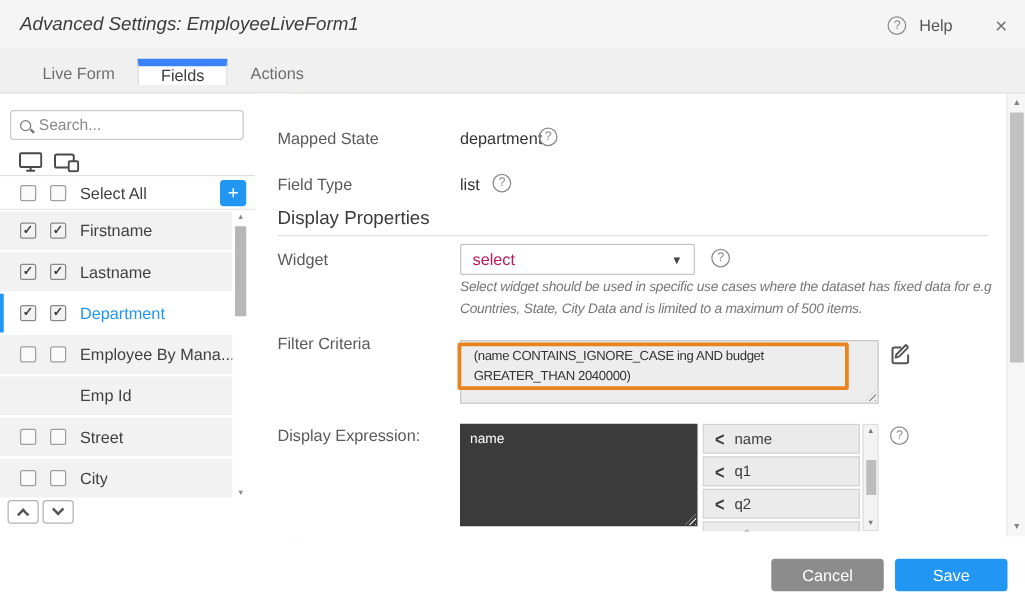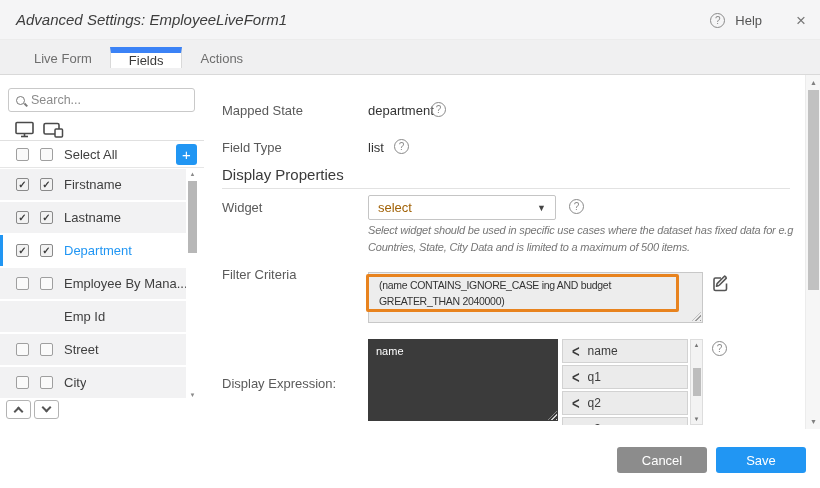--- a/index.html
+++ b/index.html
@@ -55,21 +55,21 @@
   .chev.dn { top:3px; transform:rotate(225deg); }
 
   
   .main { position:absolute; left:205px; top:0; width:600px; height:354px; background:#fff; }
   .lbl { position:absolute; left:17px; color:#5a5a5a; font-size:13px; }
   .val { position:absolute; left:163px; color:#333; font-size:13px; }
   .q-pos { position:absolute; }
   .section-h { position:absolute; left:17px; top:91px; font-size:15px; color:#3a3a3a; }
   .section-rule { position:absolute; left:17px; top:113px; width:568px; border-bottom:1px solid #e2e2e2; }
   .select-box { position:absolute; left:163px; top:120px; width:188px; height:25px; border:1px solid #c5c5c5; border-radius:2px; background:#fff; display:flex; align-items:center; padding:0 9px; cursor:pointer; }
-  .select-box .sval { flex:1; color:#a16207; font-size:13px; }
+  .select-box .sval { flex:1; color:#be185d; font-size:13px; }
   .select-box .dd { font-size:9px; color:#444; }
   .helper { position:absolute; left:163px; top:147px; width:450px; font-size:11px; font-style:italic; color:#767676; line-height:1.55; letter-spacing:-0.2px; }
   .fc-area { position:absolute; left:163px; top:197px; width:335px; height:51px; background:#ededed; border:1px solid #c8c8c8; padding:5px 10px; font-size:10.5px; letter-spacing:-0.3px; color:#333; line-height:1.5; cursor:text; }
   .grip { position:absolute; right:1px; bottom:1px; width:9px; height:9px; background:
     repeating-linear-gradient(135deg, transparent 0 2px, #9a9a9a 2px 3.2px);
     clip-path:polygon(100% 0, 100% 100%, 0 100%); cursor:nwse-resize; }
   .annot { position:absolute; left:161px; top:199px; width:313px; height:38px; border:3px solid #e8831e; border-radius:2px; pointer-events:none; }
   .edit-ic { position:absolute; left:507px; top:199px; cursor:pointer; }
   .de-editor { position:absolute; left:163px; top:264px; width:190px; height:82px; background:#3b3b3b; color:#fff; font-size:11px; padding:6px 8px; cursor:text; }
   .de-editor .grip { background:repeating-linear-gradient(135deg, transparent 0 2px, #cfcfcf 2px 3.2px); }
@@ -222,21 +222,21 @@
       <div class="fc-area">
         <span>(name CONTAINS_IGNORE_CASE ing AND budget GREATER_THAN 2040000)</span>
         <span class="grip"></span>
       </div>
       <div class="annot"></div>
       <svg class="edit-ic" width="18" height="18" viewBox="0 0 18 18">
         <path d="M14.5 9.5 v5.5 a1.5 1.5 0 0 1 -1.5 1.5 h-9.5 a1.5 1.5 0 0 1 -1.5 -1.5 v-9.5 a1.5 1.5 0 0 1 1.5 -1.5 h5.5" fill="none" stroke="#555" stroke-width="1.6"></path>
         <path d="M7 11.5 L14.6 3.9 M14.6 3.9 l-1.9 -1.9 L5.1 9.6 L4.5 12.1 L7 11.5" fill="none" stroke="#555" stroke-width="1.6" stroke-linejoin="round"></path>
       </svg>
 
-      <span class="lbl" style="top:266px;margin-top:35px;">Display Expression:</span>
+      <span class="lbl" style="top:266px;">Display Expression:</span>
       <div class="de-editor">
         <span>name</span>
         <span class="grip"></span>
       </div>
       <div class="efl">
         <div class="items">
             <div class="efl-item">
     <span class="efl-chev">&lt;</span>
     <span class="efl-label">name</span>
   </div>

